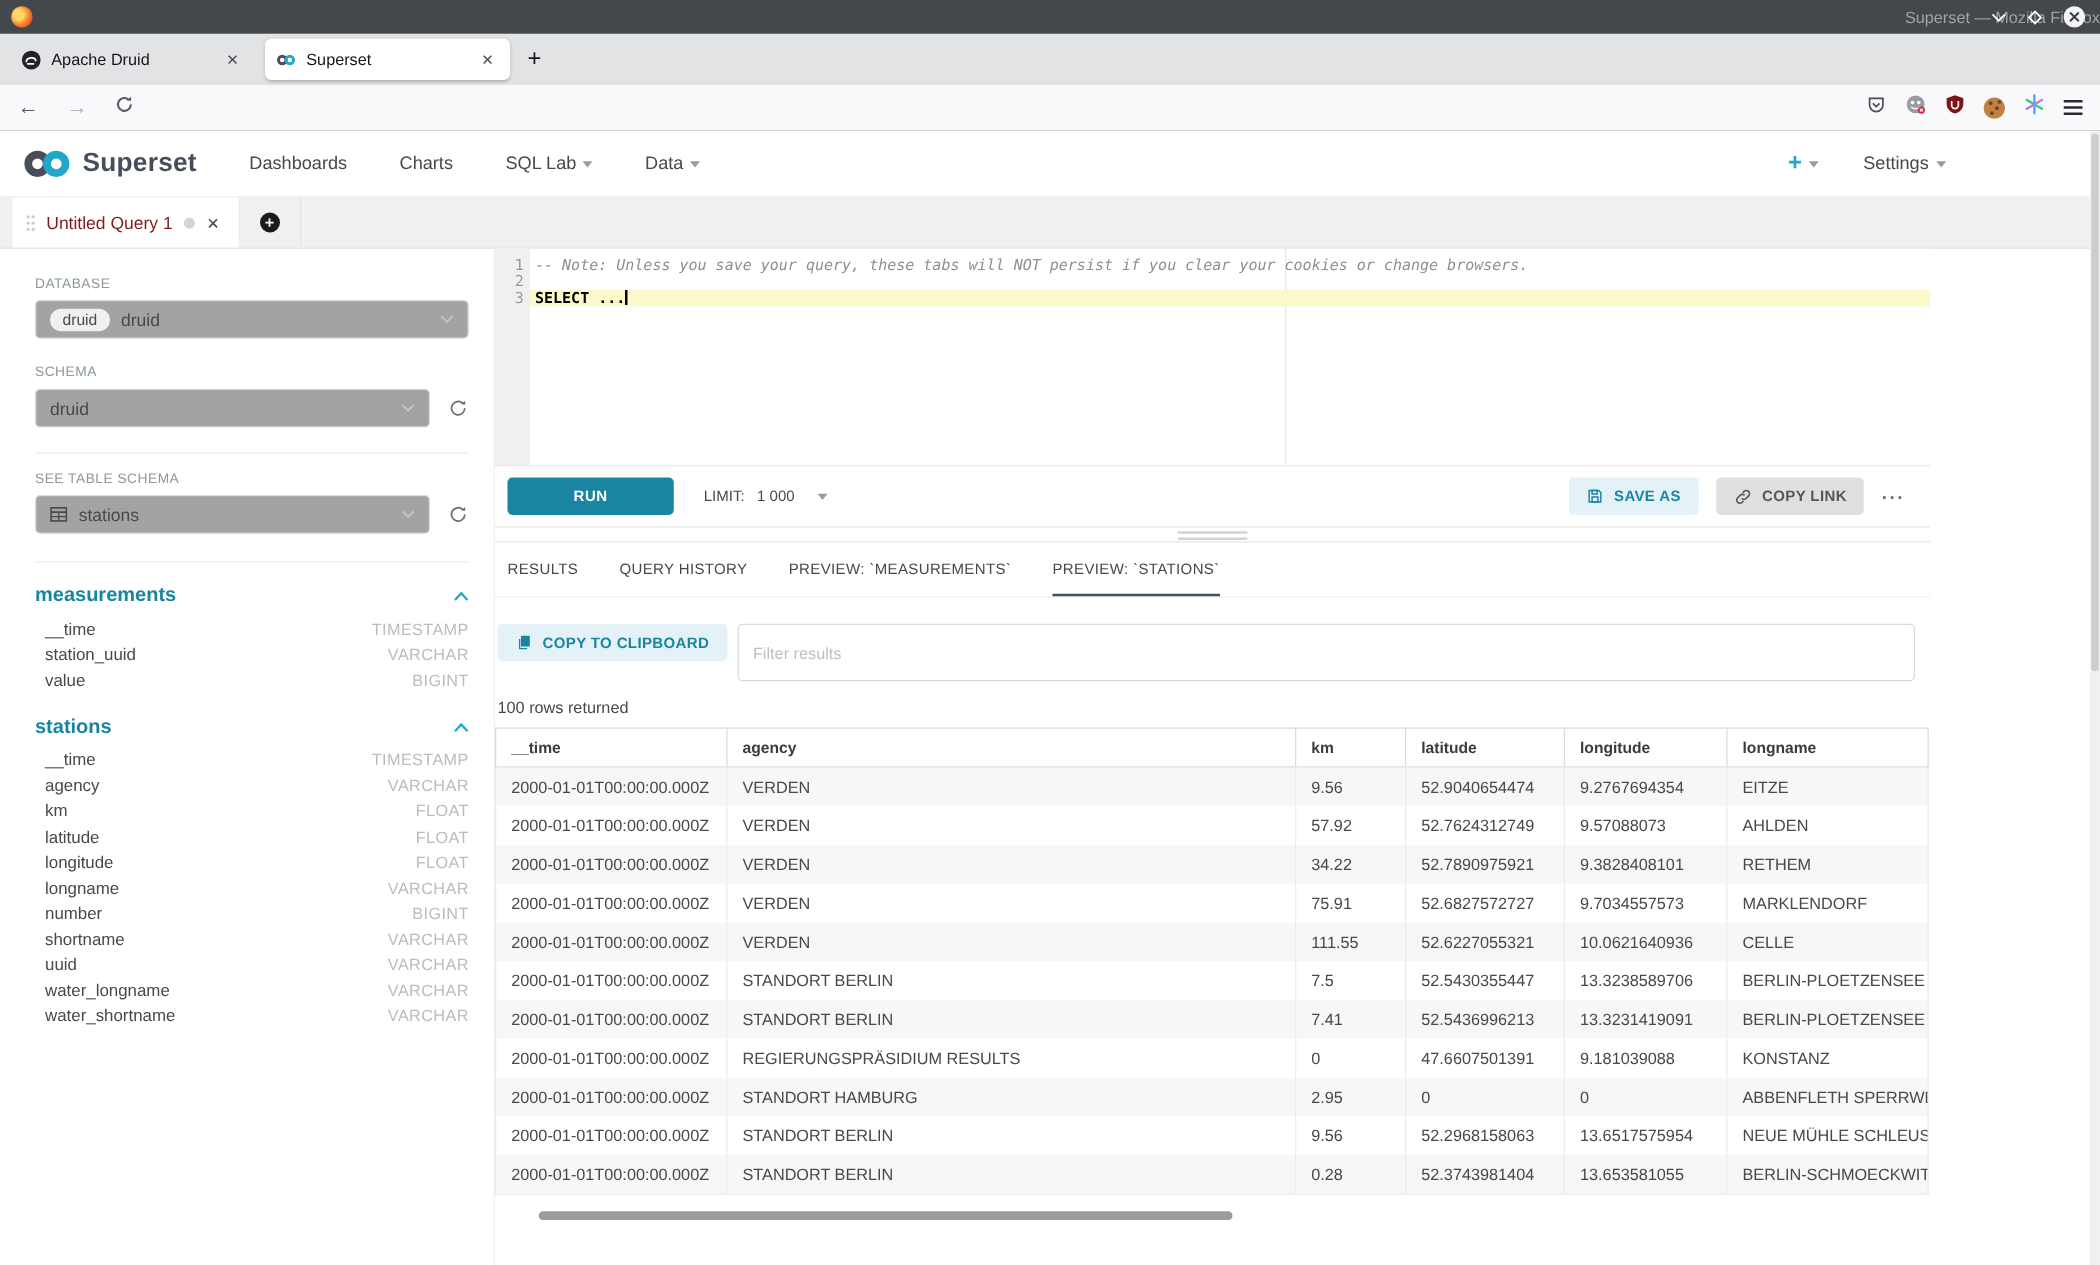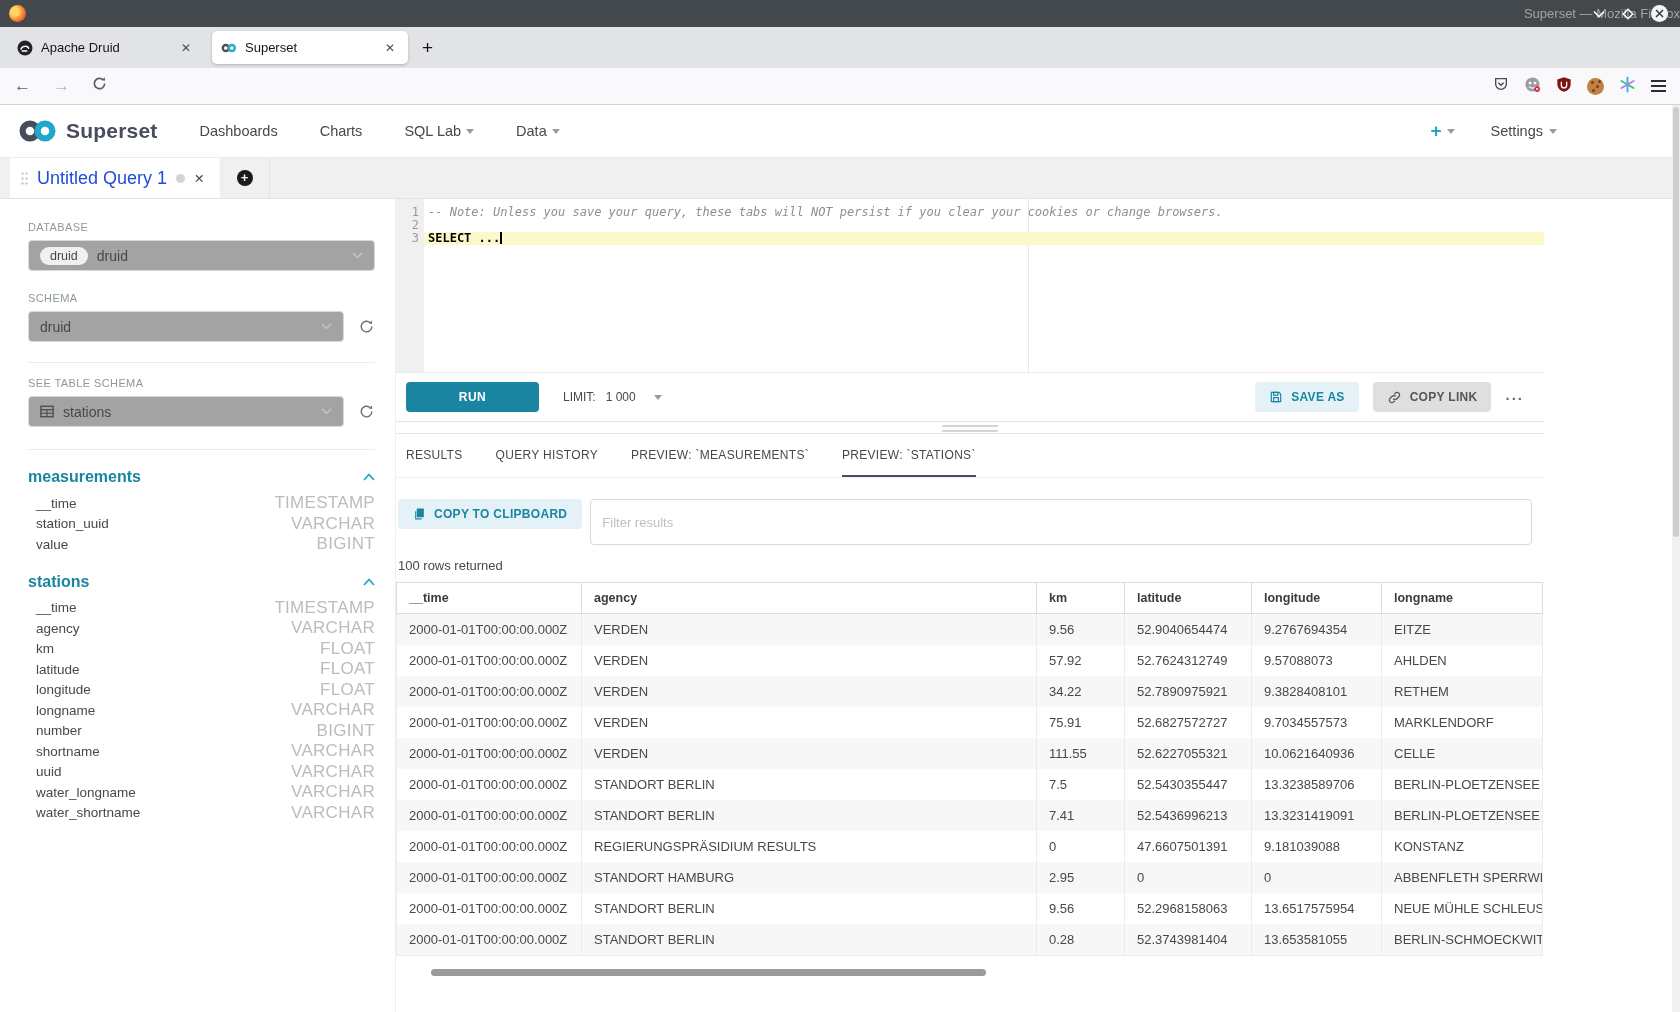--- a/index.html
+++ b/index.html
@@ -44,40 +44,40 @@
   .ss-links { display:flex; align-items:center; gap:42px; margin-left:42px; font-size:14.5px; color:#484848; }
   .ss-link { display:flex; align-items:center; gap:5px; }
   .caret { width:0; height:0; border-left:4px solid transparent; border-right:4px solid transparent; border-top:5px solid #9b9b9b; display:inline-block; }
   .ss-right { margin-left:auto; display:flex; align-items:center; gap:36px; padding-right:106px; }
   .plus-btn { color:#20a7c9; font-size:19px; font-weight:700; display:flex; align-items:center; gap:5px; }
   .settings-btn { font-size:14.5px; color:#484848; display:flex; align-items:center; gap:6px; }
 
   
   .qtabs { height:41px; background:#f0f0f0; border-bottom:1px solid #e4e4e4; display:flex; align-items:stretch; padding-left:10px; }
   .qtab { background:#fff; display:flex; align-items:center; gap:9px; padding:0 15px 0 11px; border-right:1px solid #ececec; }
-  .qtab-label { color:#1d4ed8; font-size:18px; }
+  .qtab-label { color:#7f1d1d; font-size:14px; }
   .qtab-dot { width:9px; height:9px; border-radius:50%; background:#d4d4d4; }
   .qtab-close { color:#484848; font-size:12.5px; }
   .qtab-add { display:flex; align-items:center; padding:0 16px; border-right:1px solid #e4e4e4; }
   .plus-circle { width:16px; height:16px; border-radius:50%; background:#1b1b1b; color:#f0f0f0; font-size:13px; line-height:15px; text-align:center; font-weight:700; }
 
   
   .main { display:flex; height:813px; }
   .sidebar { width:396px; flex:0 0 auto; padding:14px 20px 0 28px; border-right:1px solid #efefef; overflow:hidden; }
   .fld-label { font-size:11px; letter-spacing:.4px; color:#8d98a0; margin:8px 0 7px; }
   .sel-row { display:flex; align-items:center; gap:14px; }
   .sel { flex:1; height:31px; border:1px solid #d9d9d9; border-radius:4px; display:flex; align-items:center; padding:0 11px; gap:9px; background:#a3a3a3; }
   .sel-value { font-size:14px; color:#484848; flex:1; }
   .pill { background:#f0f0f0; border-radius:10px; padding:2px 10px; font-size:12.5px; color:#484848; }
   .sb-divider { border-top:1px solid #ececec; margin:20px 0 6px; }
   .schema-head { display:flex; align-items:center; margin-top:18px;justify-content:flex-end; }
   .schema-title { color:#1985a0; font-size:16px; font-weight:700; flex:1; }
   .col-row { display:flex; align-items:center; height:20.5px; padding-left:8px; }
   .col-name { font-size:13.5px; color:#484848; flex:1; }
-  .col-type { font-size:17px; color:#bcbcbc; letter-spacing:.3px; }
+  .col-type { font-size:13px; color:#bcbcbc; letter-spacing:.3px; }
 
   
   .rpanel { width:1148px; flex:0 0 auto; display:flex; flex-direction:column; background:#fff; }
   .editor { height:173px; display:flex; font-family:"DejaVu Sans Mono", monospace; font-size:12px; position:relative; }
   .gutter { width:28px; background:#f0f0f0; color:#9a9a9a; text-align:right; padding:7px 5px 0 0; line-height:13px; }
   .codearea { flex:1; position:relative; padding-top:7px; line-height:13px; }
   .code-line { padding-left:4px; height:13px; white-space:pre; position:relative; }
   .code-line.comment { color:#8e908c; font-style:italic; }
   .code-line.active { background:#fbf8c9; font-weight:700; color:#000; }
   .cursor { display:inline-block; width:1.5px; height:12px; background:#000; vertical-align:-2px; }

